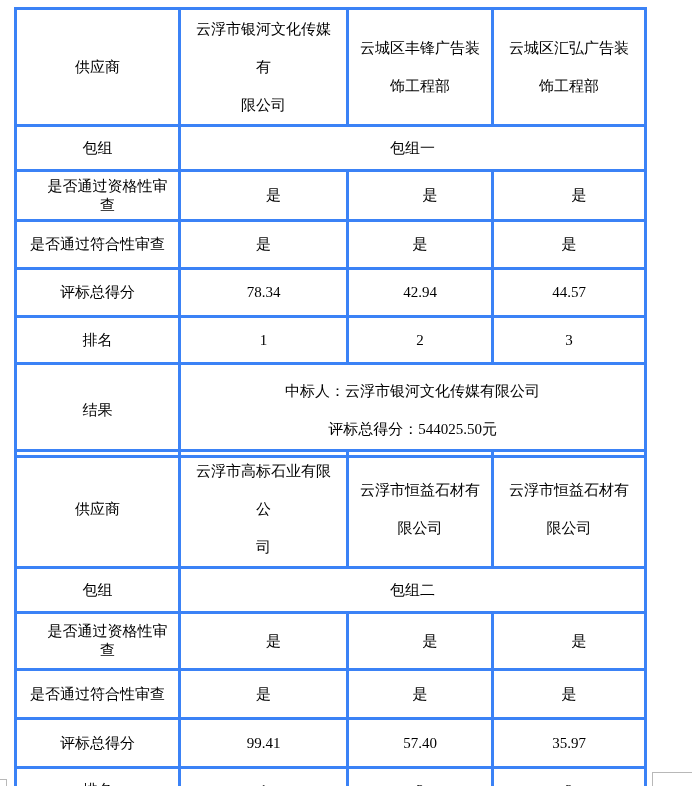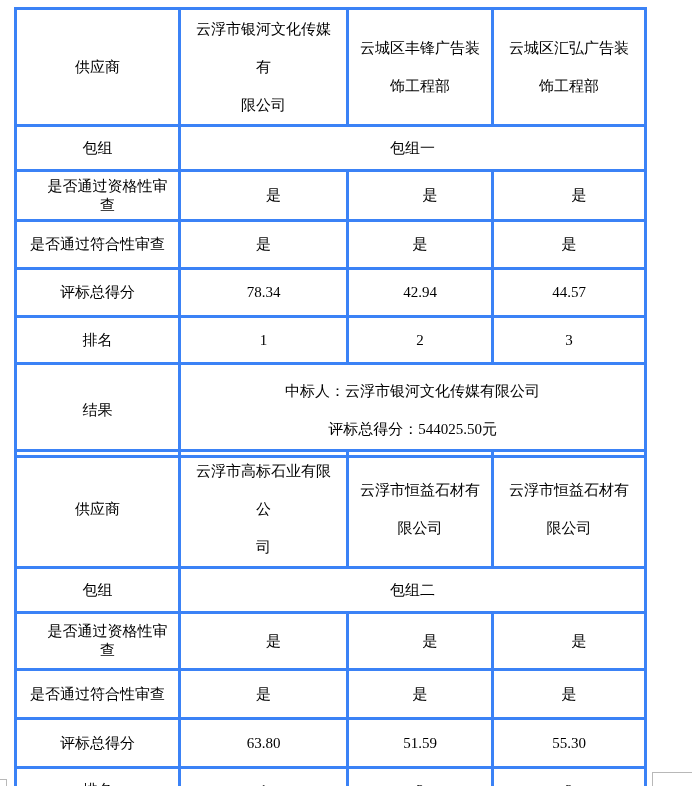--- a/index.html
+++ b/index.html
@@ -163,23 +163,23 @@
     <td>是</td>
   </tr>
   <tr class="rh-conf">
     <td>是否通过符合性审查</td>
     <td>是</td>
     <td>是</td>
     <td>是</td>
   </tr>
   <tr class="rh-score">
     <td>评标总得分</td>
-    <td>63.80</td>
-    <td>51.59</td>
-    <td>55.30</td>
+    <td>99.41</td>
+    <td>57.40</td>
+    <td>35.97</td>
   </tr>
   <tr class="rh-rank">
     <td>排名</td>
     <td>1</td>
     <td>3</td>
     <td>2</td>
   </tr>
 </tbody>
   </table>
 

